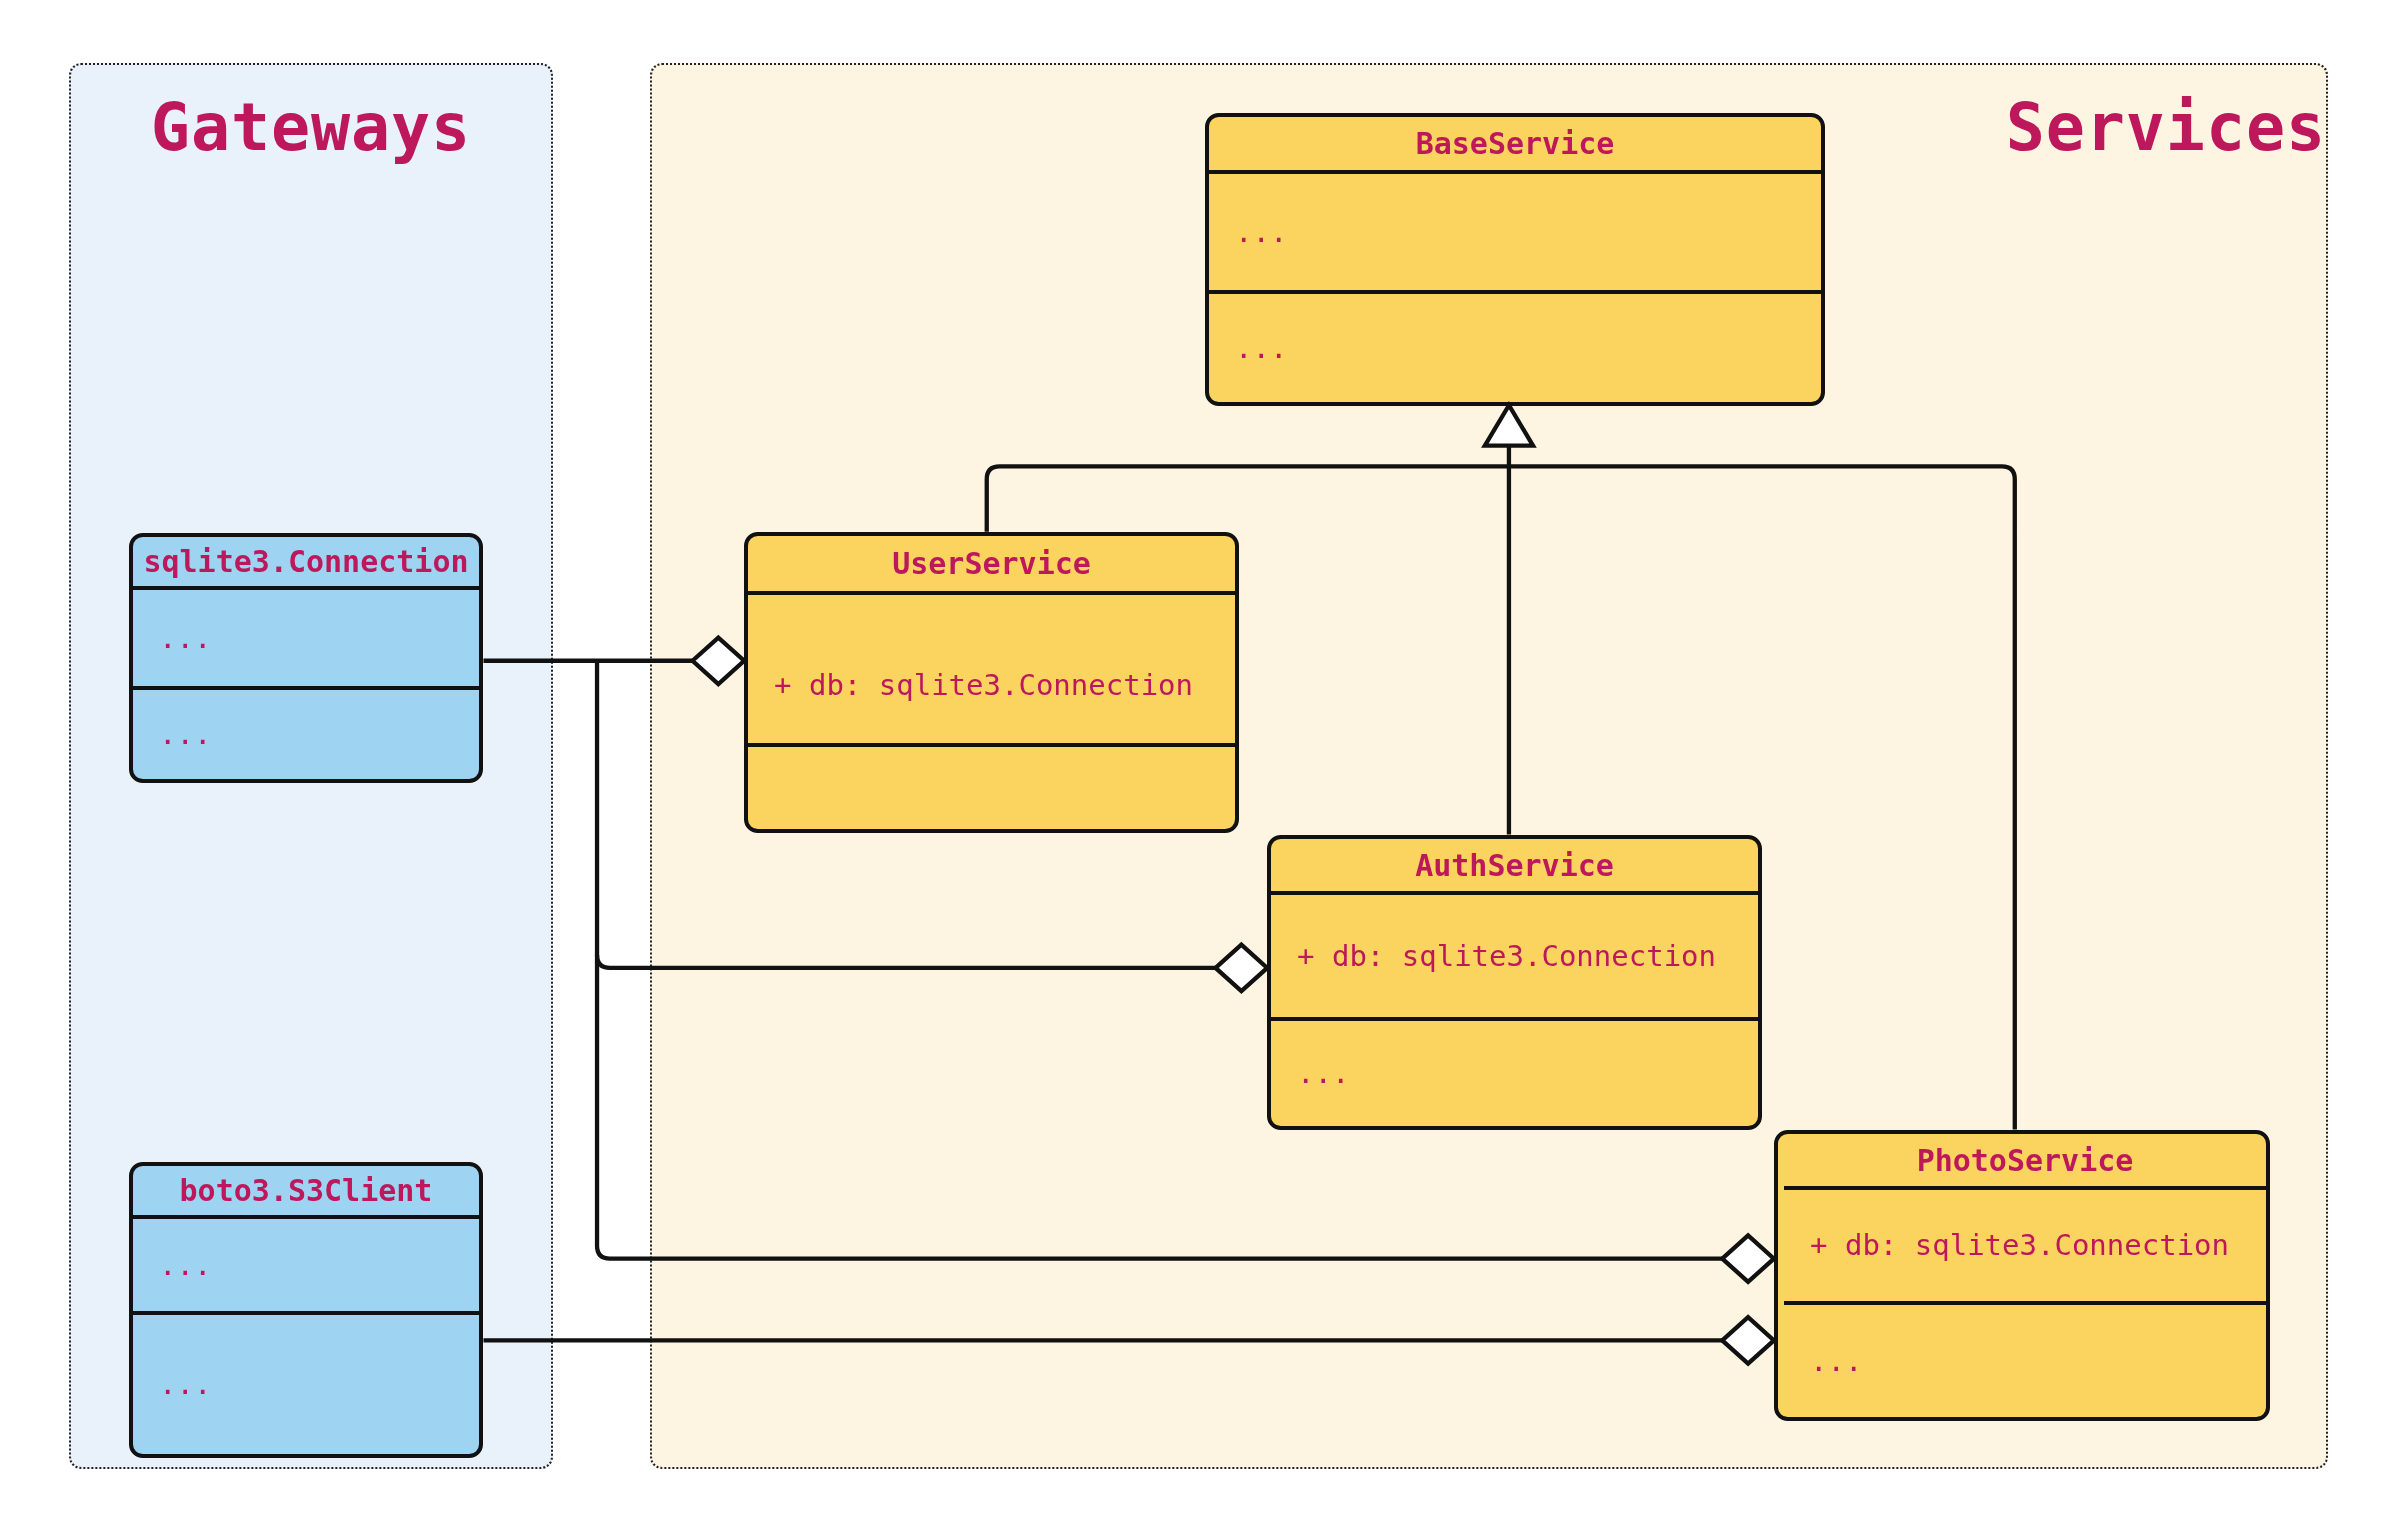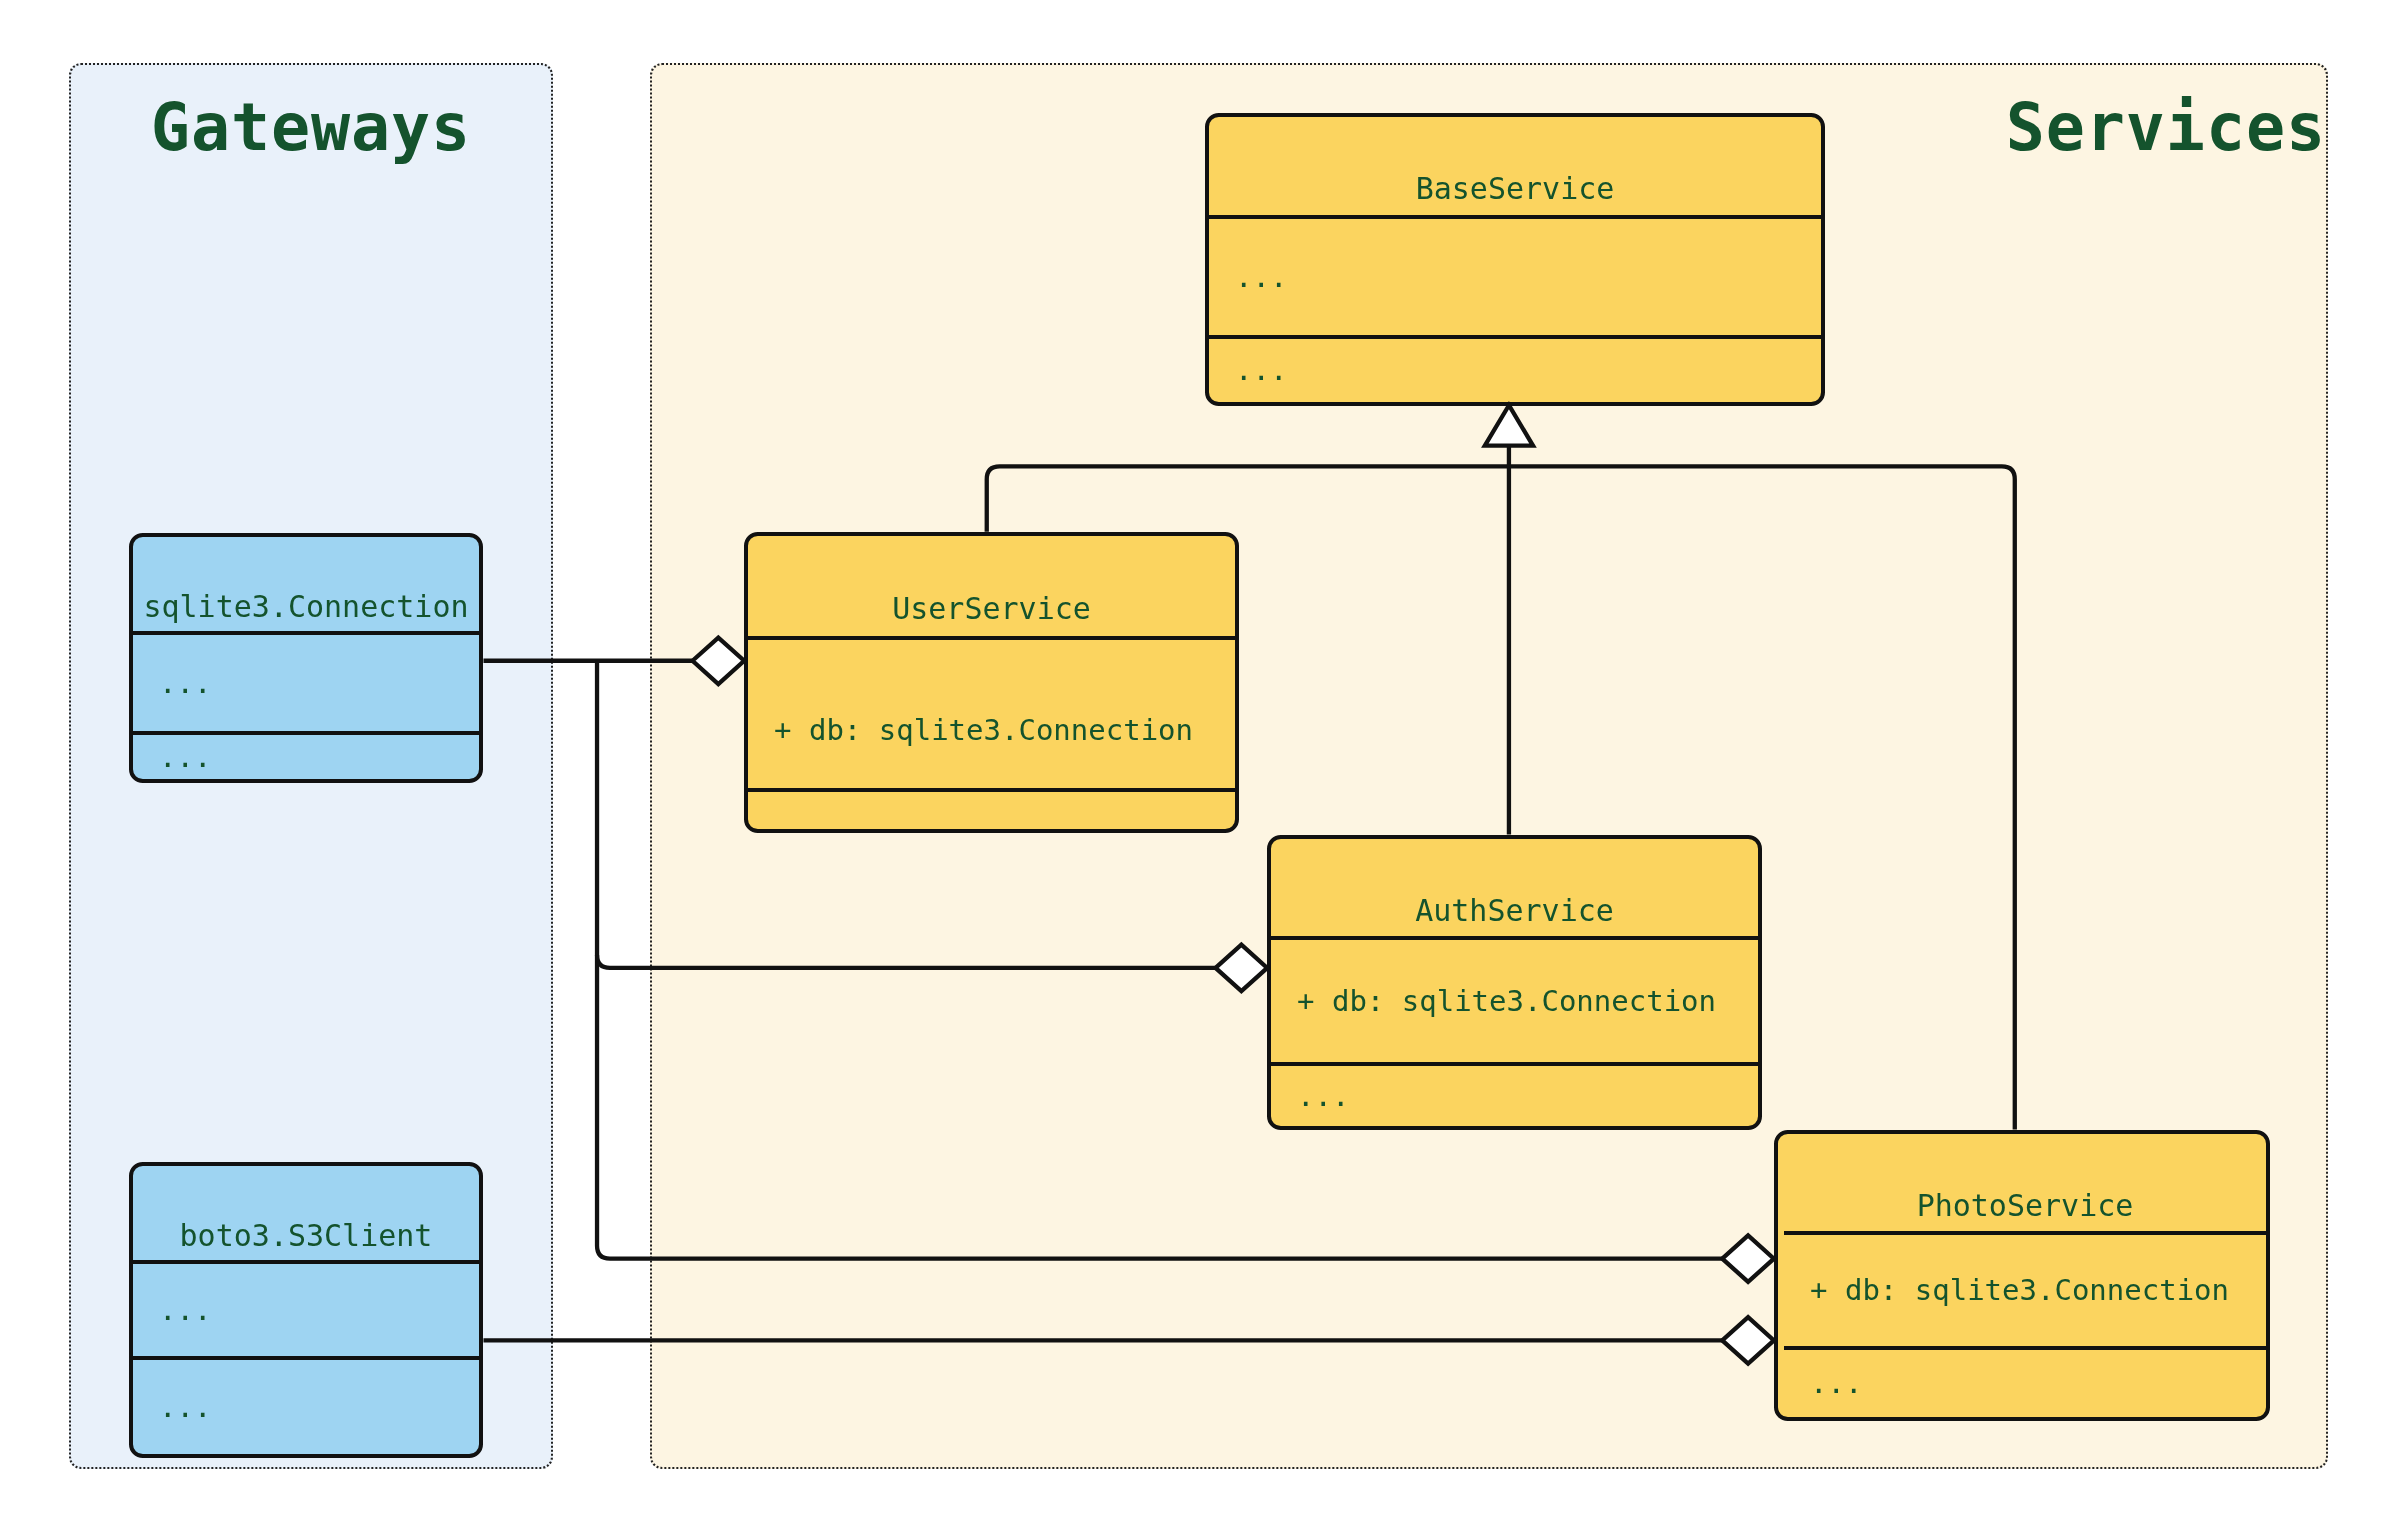--- a/index.html
+++ b/index.html
@@ -9,21 +9,21 @@
     --panel-cream:#FDF5E2;
     --line:#111111;
     --canvas-bg:#FFFFFF;
   }
   html,body{margin:0;padding:0;background:var(--canvas-bg);}
   .canvas{
     position:relative;
     width:2389px;height:1534px;
     background:var(--canvas-bg);
     font-family:"DejaVu Sans Mono","Liberation Mono",monospace;
-    color:#14532d;
+    color:#be185d;
     overflow:hidden;
   }
   
   .panel{
     position:absolute;
     border:2.6px dotted #222;
     border-radius:12px;
     box-sizing:border-box;
   }
   .panel-gateways{left:69px;top:63px;width:484px;height:1406px;background:var(--panel-blue);}
@@ -48,24 +48,23 @@
     border:4.3px solid #111;
     border-radius:13.8px;
     box-sizing:border-box;
     display:flex;flex-direction:column;
   }
   .uml-box.yellow{background:var(--class-yellow);}
   .uml-box.blue{background:var(--class-blue);}
   .uml-title{
     flex:0 0 auto;
     display:flex;align-items:center;justify-content:center;
-    font-size:30px;font-weight:normal;
+    font-size:30px;font-weight:bold;
     border-bottom:4.3px solid #111;
     box-sizing:border-box;
-    margin-top:45px;
   }
   .uml-attrs{
     flex:0 0 auto;
     display:flex;flex-direction:column;justify-content:center;
     padding-left:26px;
     border-bottom:4.3px solid #111;
     box-sizing:border-box;
   }
   .uml-methods{
     flex:1 1 auto;

